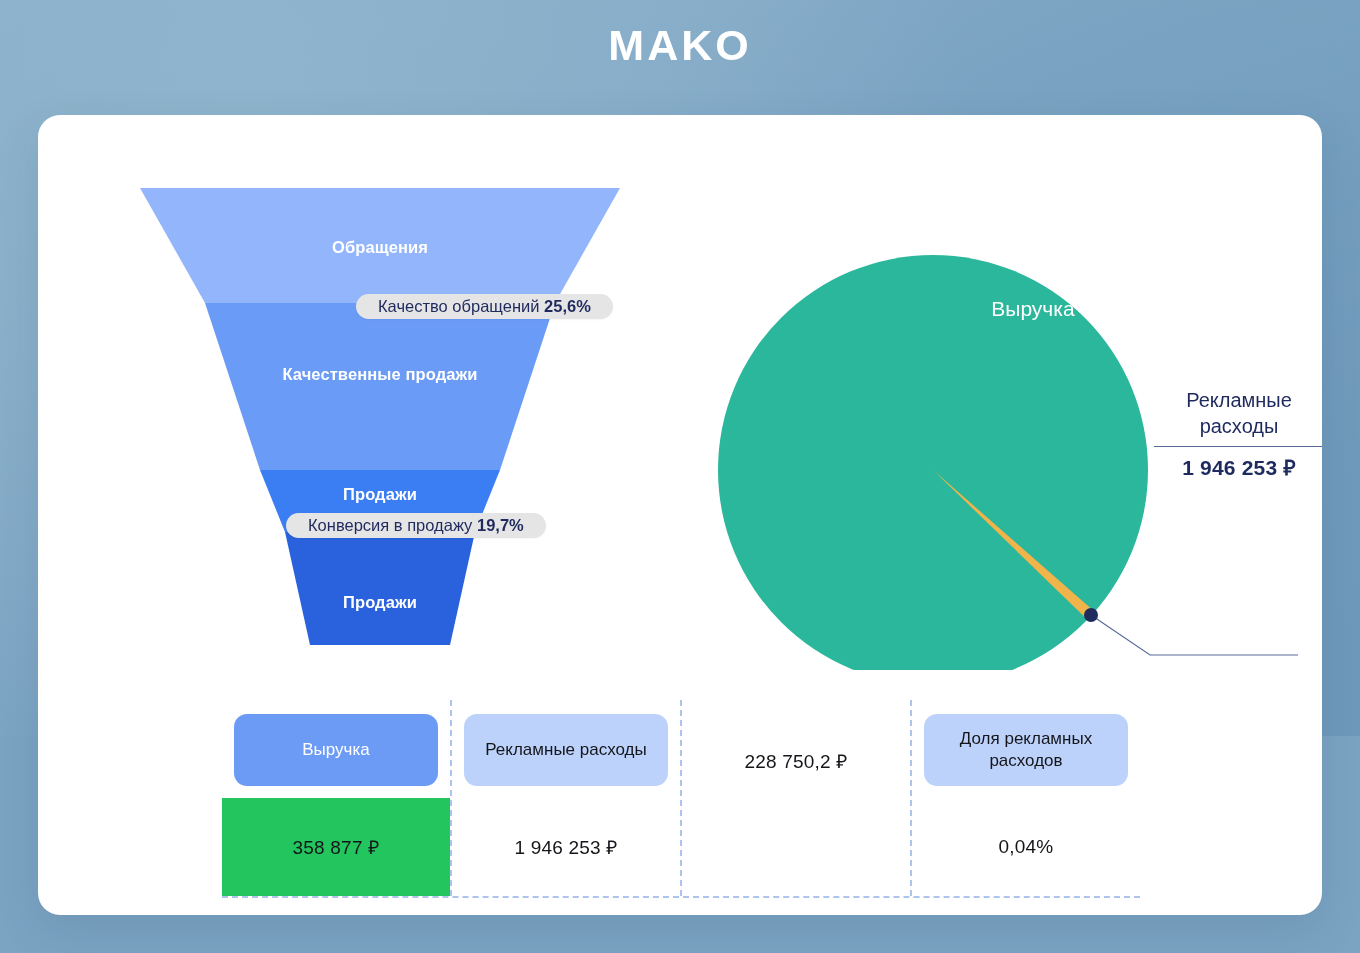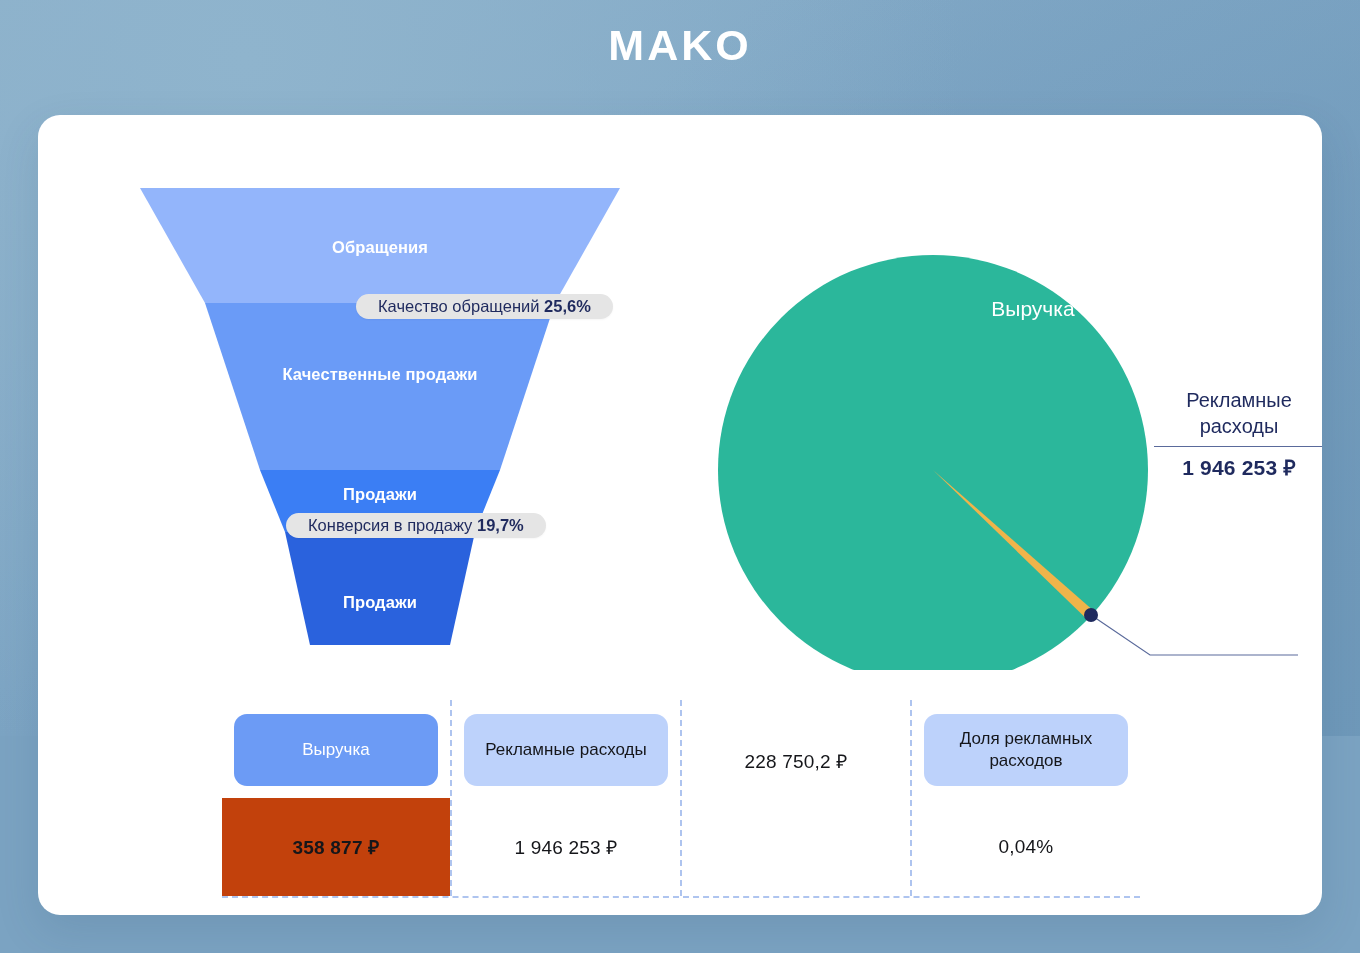--- a/index.html
+++ b/index.html
@@ -155,21 +155,21 @@
   .col .cell {
     height: 98px;
     margin-top: 12px;
     display: flex;
     align-items: center;
     justify-content: center;
     font-size: 19px;
     color: #15161a;
     letter-spacing: 0.2px;
   }
-  .col.primary .cell { background: #c2410c; font-weight: bold; }
+  .col.primary .cell { background: #22c55e; }
 </style>
 </head>
 <body>
 
 <div class="stage">
 
   <div class="brand">
     <div class="brand-mark">MAKO</div>
   </div>
 

